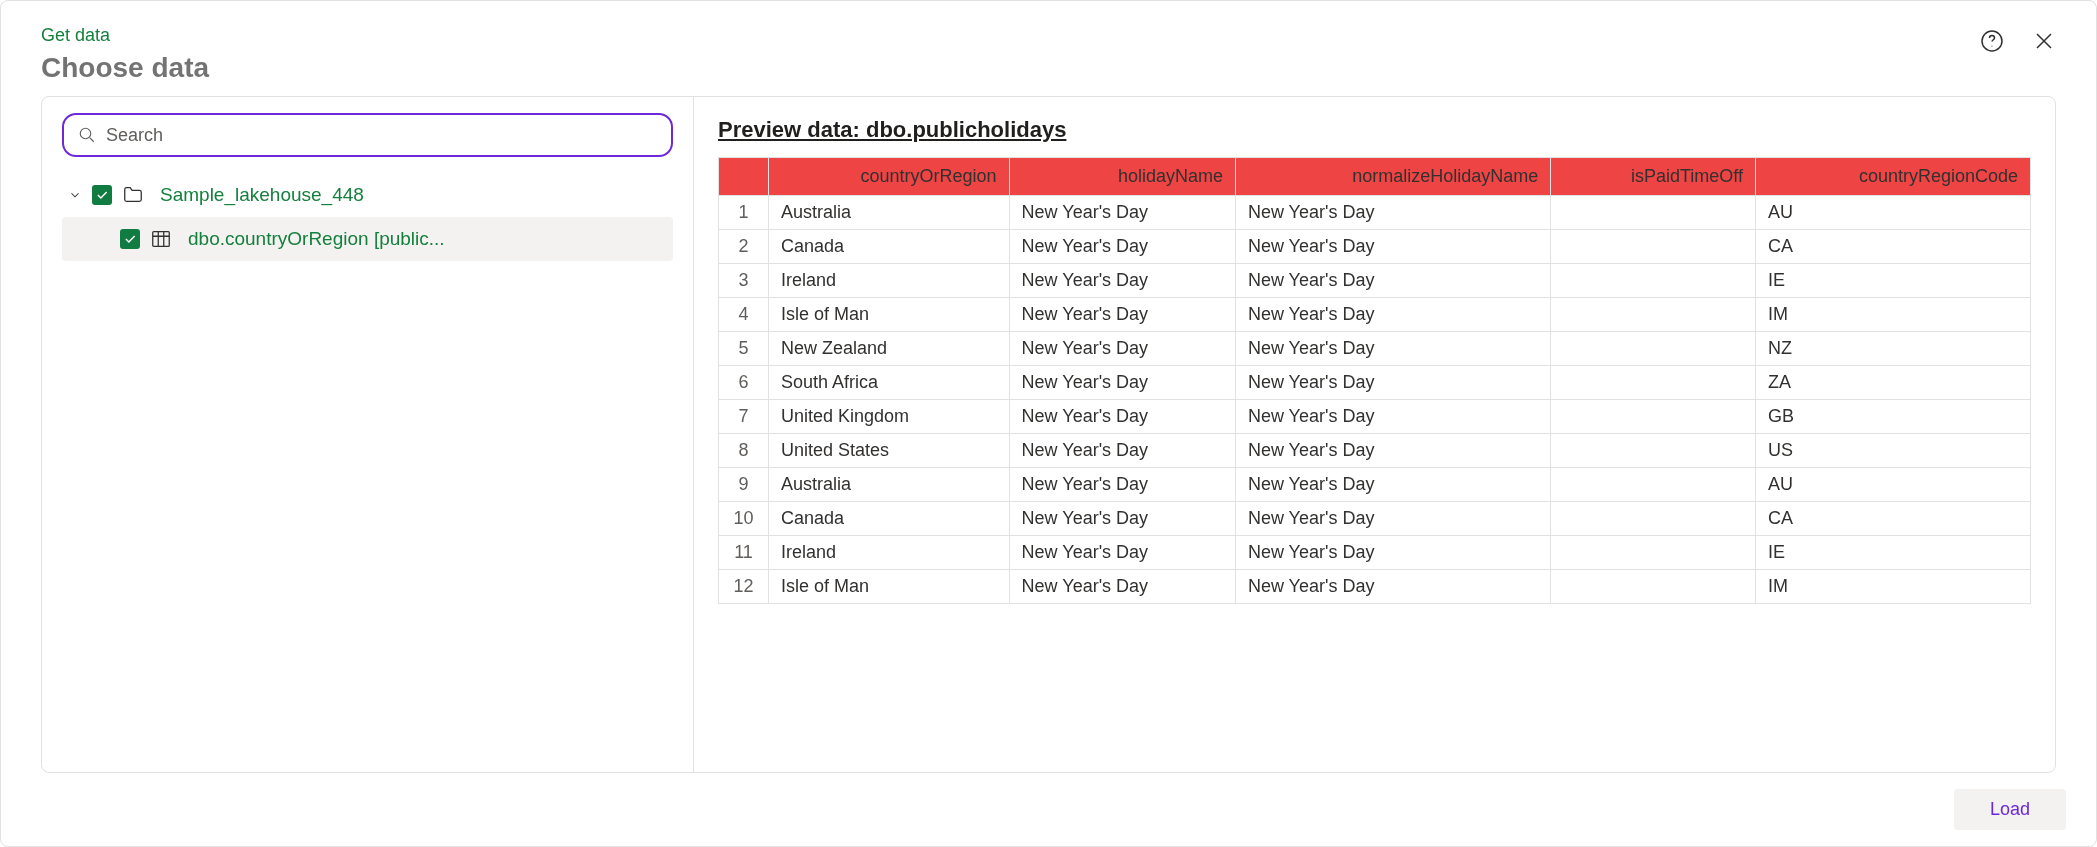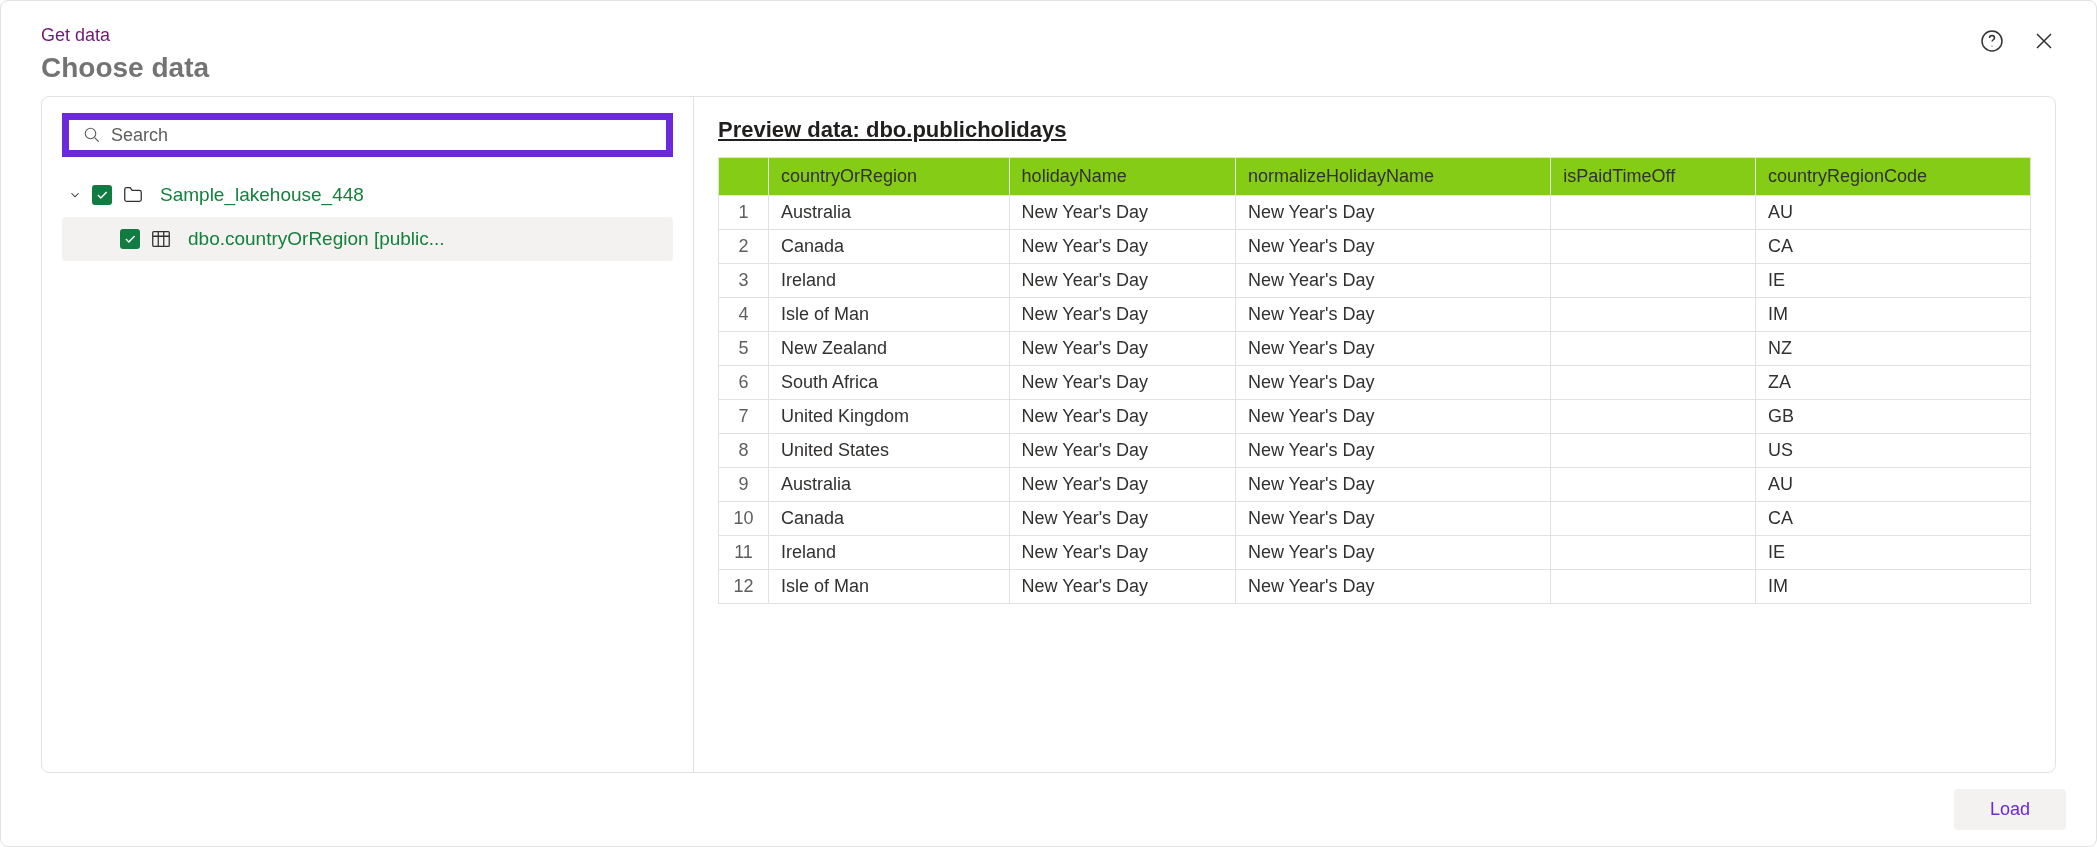--- a/index.html
+++ b/index.html
@@ -19,21 +19,21 @@
     position: relative;
   }
   .dialog-header {
     padding: 24px 40px 12px 40px;
     display: flex;
     justify-content: space-between;
     align-items: flex-start;
   }
   .header-text .breadcrumb {
     font-size: 18px;
-    color: #701a75;
+    color: #15803d;
     margin-bottom: 6px;
   }
   .header-text .title {
     font-size: 28px;
     font-weight: 600;
     color: #737373;
   }
   .header-icons {
     display: flex;
     align-items: center;
@@ -60,22 +60,22 @@
   .left-pane {
     width: 652px;
     border-right: 1px solid #e1e1e1;
     padding: 16px 20px;
     display: flex;
     flex-direction: column;
   }
   .search-box {
     display: flex;
     align-items: center;
-    border: 7px solid #6d28d9;
-    border-radius: 0;
+    border: 2px solid #6d28d9;
+    border-radius: 14px;
     padding: 8px 14px;
     height: 44px;
     margin-bottom: 16px;
   }
   .search-box svg {
     width: 18px; height: 18px;
     stroke: #605e5c; stroke-width: 1.5; fill: none;
     margin-right: 10px;
   }
   .search-box input {
@@ -138,22 +138,22 @@
     margin-bottom: 14px;
     color: #201f1e;
     text-decoration: underline;
   }
   table {
     border-collapse: collapse;
     width: 100%;
     font-size: 18px;
   }
   thead th {
-    background: #84cc16;
-    text-align: left;
+    background: #ef4444;
+    text-align: right;
     font-weight: 400;
     color: #323130;
     padding: 8px 12px;
     border: 1px solid #e1e1e1;
   }
   thead th.rownum-col { width: 50px; }
   tbody td {
     padding: 6px 12px;
     border: 1px solid #e1e1e1;
     color: #323130;

